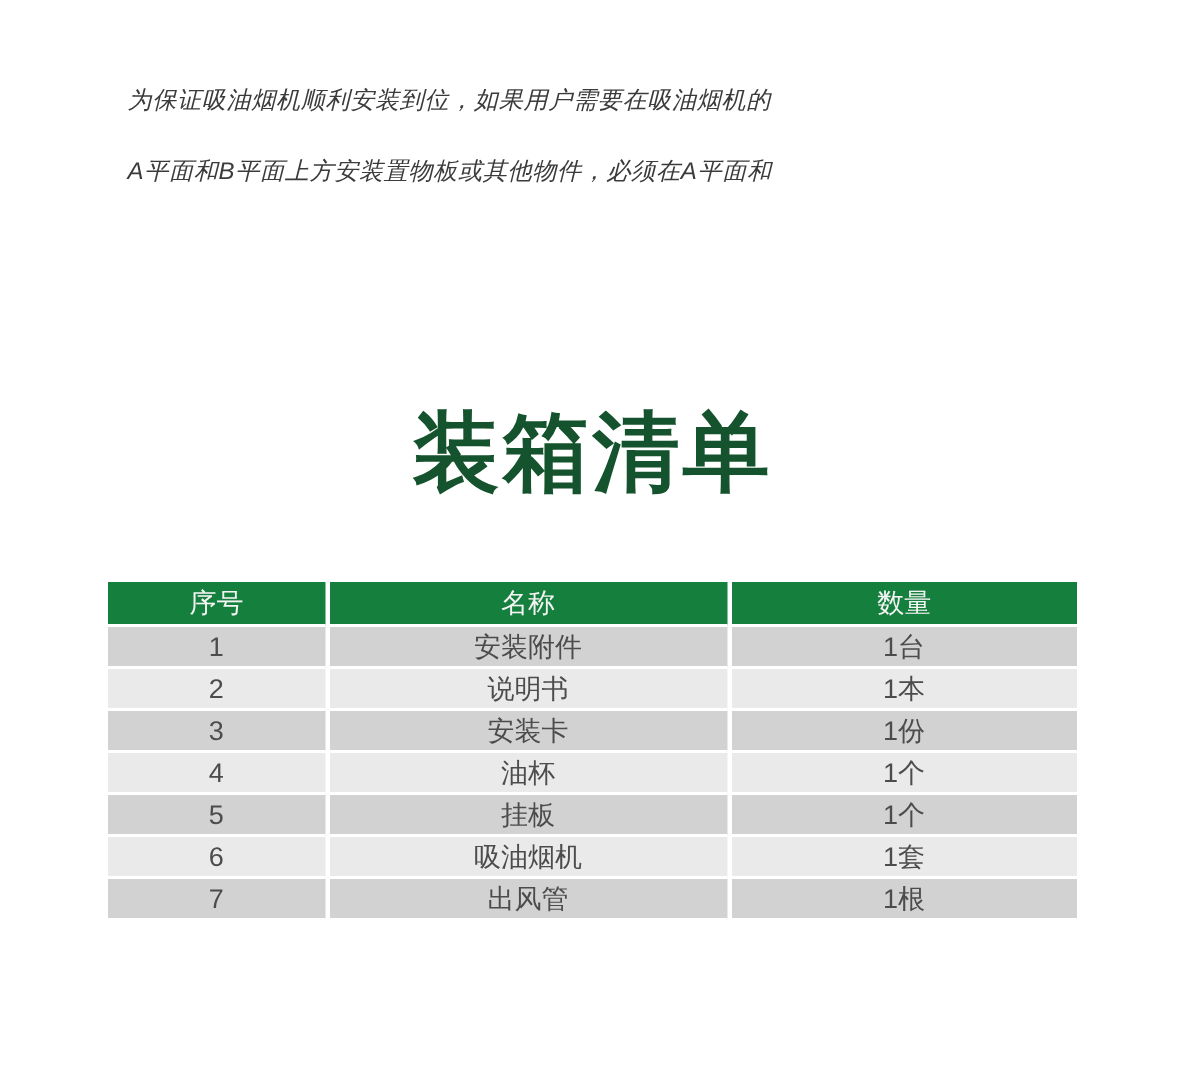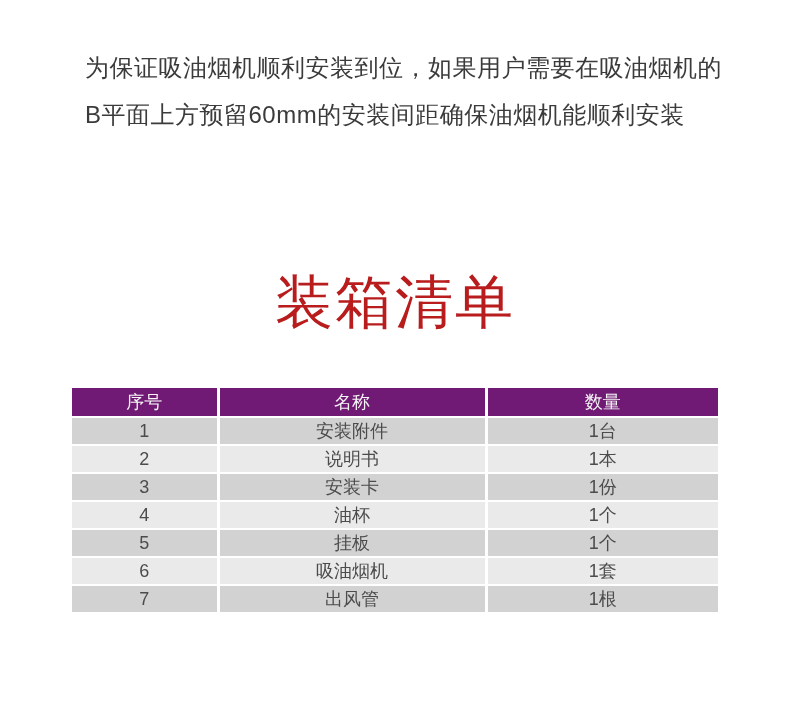--- a/index.html
+++ b/index.html
@@ -13,38 +13,39 @@
     overflow: hidden;
   }
   .page { position: absolute; inset: 0; background: #ffffff; }
 
   
   .intro {
     position: absolute;
     left: 85px;
     top: 44px;
     width: 650px;
-    font-size: 24px;
+    font-size: 16px;
     line-height: 47px;
     color: #3b3b3b;
     letter-spacing: 0.5px;
     white-space: nowrap;
+    font-style: italic;
   }
 
   
   .section-title {
     position: absolute;
     left: 0;
     right: 0;
     top: 266px;
     text-align: center;
     font-size: 58px;
     line-height: 72px;
-    font-weight: 400;
-    color: #b91c1c;
+    font-weight: 700;
+    color: #14532d;
     letter-spacing: 2px;
   }
 
   
   table.packing {
     position: absolute;
     left: 72px;
     top: 388px;
     width: 646px;
     border-collapse: collapse;
@@ -55,21 +56,21 @@
   table.packing col.c3 { width: 232px; }
 
   table.packing th,
   table.packing td {
     padding: 0;
     text-align: center;
     vertical-align: middle;
     font-weight: normal;
   }
   table.packing th {
-    background: #701a75;
+    background: #15803d;
     color: #f4f4f4;
     height: 29px;
     font-size: 18px;
     border-bottom: 2px solid #ffffff;
   }
   table.packing td {
     height: 28px;
     font-size: 18px;
     color: #4c4c4c;
     border-bottom: 2px solid #ffffff;
@@ -81,21 +82,21 @@
   table.packing tbody tr:nth-child(odd) td { background: #d2d2d2; }
   table.packing tbody tr:nth-child(even) td { background: #eaeaea; }
 </style>
 </head>
 <body>
 
 <div class="page">
 
   <div class="intro">
     <div>为保证吸油烟机顺利安装到位，如果用户需要在吸油烟机的</div>
-    <div>B平面上方预留60mm的安装间距确保油烟机能顺利安装</div>
+    <div>A平面和B平面上方安装置物板或其他物件，必须在A平面和</div>
   </div>
 
   <div class="section-title">装箱清单</div>
 
   <table class="packing">
     <colgroup>
       <col class="c1">
         <col class="c2">
         <col class="c3">
     </colgroup>

